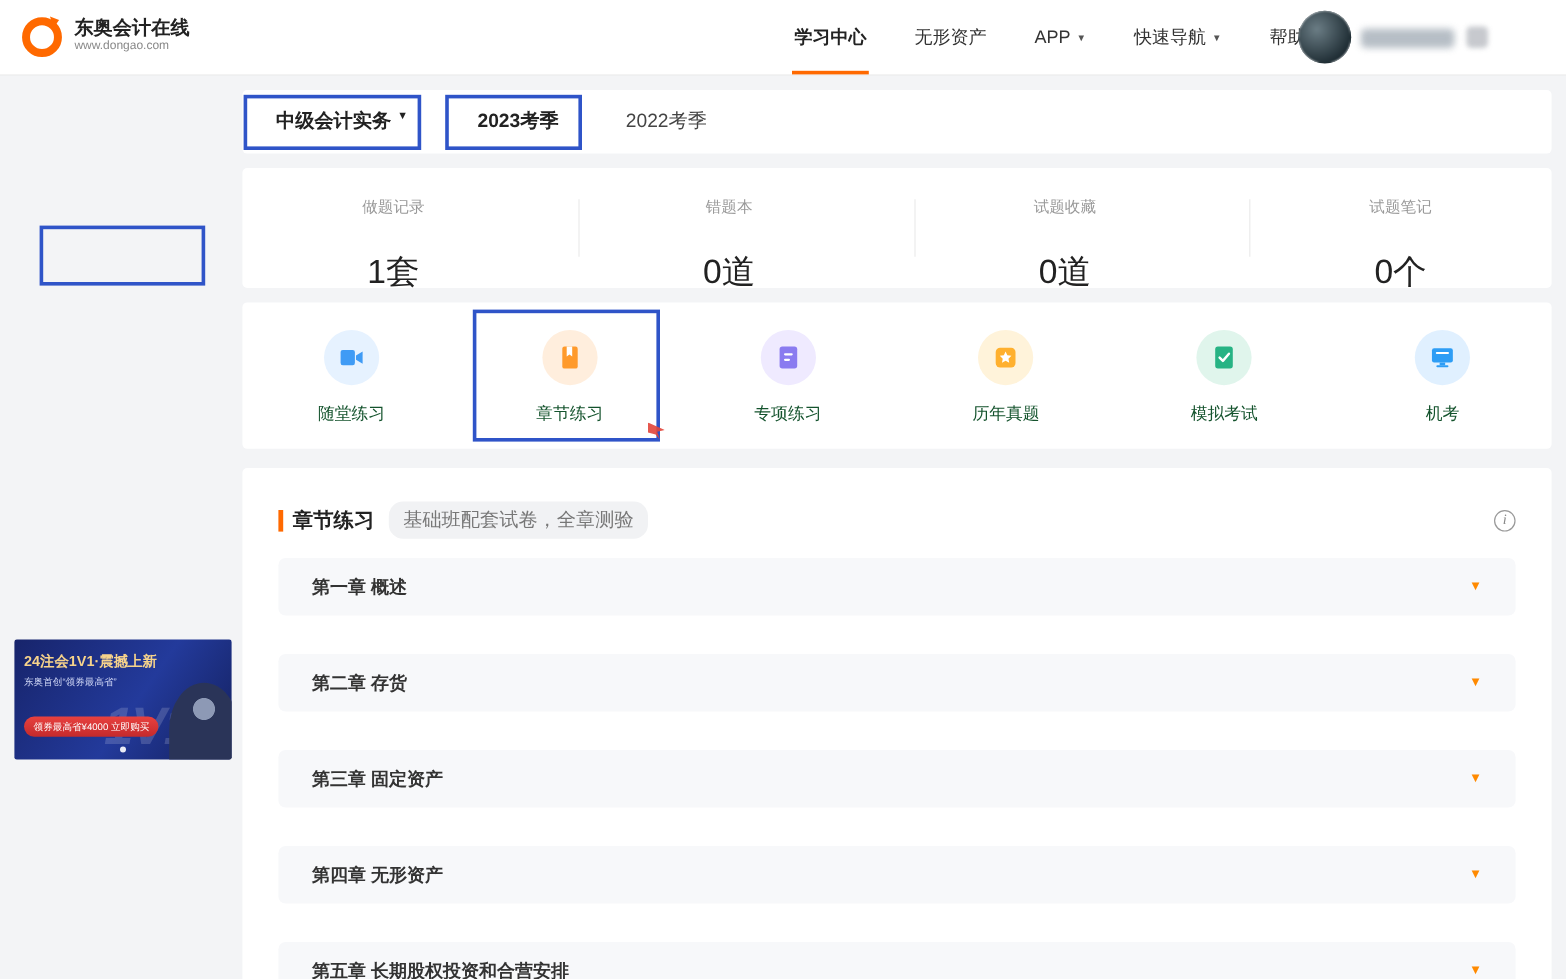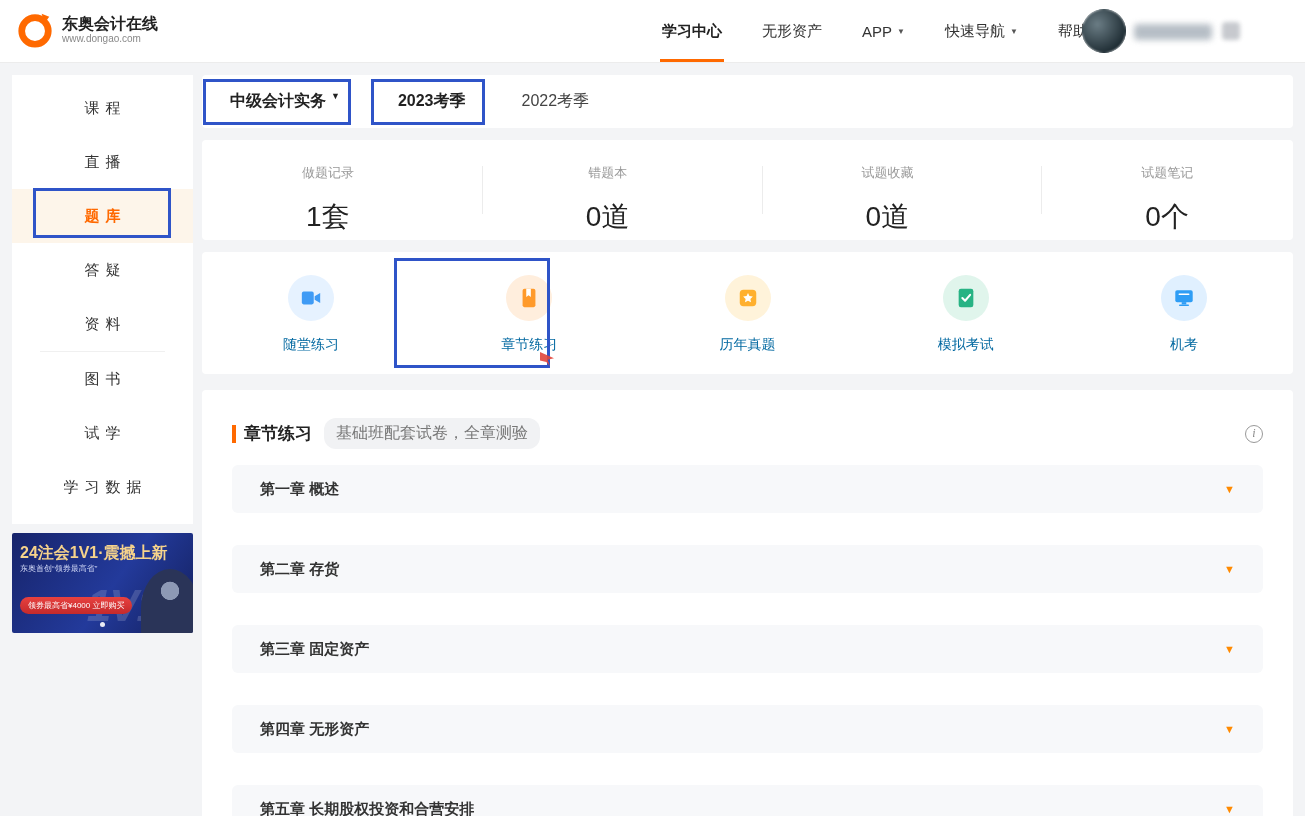--- a/index.html
+++ b/index.html
@@ -32,21 +32,21 @@
   .side-item { height:54px; display:flex; align-items:center; justify-content:center; font-size:15px; color:#333;
                letter-spacing:6px; text-indent:6px; cursor:pointer; }
   .side-item.active { color:#ff6900; background:#fdf5ea; font-weight:bold; }
   .side-divider { height:1px; background:#f0f0f0; margin:0 28px; }
 
   
   .banner { position:absolute; top:533px; left:12px; width:181px; height:100px; border-radius:2px; overflow:hidden;
             background:linear-gradient(125deg,#17246b 0%,#233a9b 55%,#131f5c 100%); cursor:pointer; }
   .banner-watermark { position:absolute; right:34px; top:8px; font-size:44px; font-weight:bold; font-style:italic;
                       color:rgba(255,255,255,0.16); letter-spacing:-2px;margin-top:40px; }
-  .banner-headline { position:absolute; left:8px; top:10px; font-size:16px; font-weight:bold; color:#f6d38b; }
+  .banner-headline { position:absolute; left:8px; top:10px; font-size:12px; font-weight:bold; color:#f6d38b; }
   .banner-subline { position:absolute; left:8px; top:30px; font-size:8px; color:#cfd6f5; }
   .banner-cta { position:absolute; left:8px; top:64px; font-size:8px; color:#fff; background:linear-gradient(#e8413f,#c42a2c);
                 border-radius:9px; padding:3px 8px; }
   .banner-person { position:absolute; right:-6px; bottom:-14px; width:58px; height:78px; border-radius:50% 50% 0 0;
                    background:radial-gradient(circle at 50% 28%, #8d99b5 0 14%, #2a3458 15% 100%); }
   .banner-dot { position:absolute; left:88px; bottom:6px; width:5px; height:5px; border-radius:50%; background:#fff; opacity:.9; }
 
   
   .panel { position:absolute; left:202px; width:1091px; background:#fff; border-radius:4px; }
 
@@ -54,26 +54,26 @@
   .tab { font-size:16px; color:#444; cursor:pointer; display:flex; }
   .tab.primary { font-weight:bold; color:#222; margin-left:14px; padding:10px 14px; }
   .tab.season-active { font-weight:bold; color:#222; margin-left:28px; padding:10px 16px; }
   .tab.season { margin-left:40px; color:#444; }
   .tab .caret { color:#222; font-size:9px; }
 
   .stats { top:140px; height:100px; display:flex;gap:28px; }
   .stat { flex:1; text-align:center; padding-top:24px; position:relative; cursor:pointer; }
   .stat + .stat::before { content:""; position:absolute; left:0; top:26px; bottom:26px; width:1px; background:#ececec; }
   .stat-label { font-size:13px; color:#999; }
-  .stat-value { font-size:28px; color:#222; margin-top:16px; }
+  .stat-value { font-size:28px; color:#222; margin-top:26px; }
 
   .practice { top:252px; height:122px; display:flex; }
   .ptype { flex:1; display:flex; flex-direction:column; align-items:center; padding-top:23px; cursor:pointer; }
   .picon { width:46px; height:46px; border-radius:50%; display:flex; align-items:center; justify-content:center; }
-  .ptype-label { font-size:14px; color:#0369a1; margin-top:15px; }
+  .ptype-label { font-size:14px; color:#14532d; margin-top:15px; }
   .bg-blue   { background:#e6f2ff; } .bg-orange { background:#ffeedd; }
   .bg-purple { background:#efeaff; } .bg-yellow { background:#fff3da; }
   .bg-green  { background:#e0f5ec; } .bg-sky    { background:#e0f0ff; }
 
   .section { top:390px; height:480px; padding:28px 30px 0; }
   .section-head { display:flex; align-items:center; }
   .title-bar { width:4px; height:18px; background:#ff6900; margin-right:8px; }
   .section-title { font-size:17px; font-weight:bold; color:#222; }
   .section-badge { margin-left:12px; font-size:16px; color:#777; background:#f1f2f4; border-radius:12px; padding:5px 12px; }
   .info-icon { margin-left:auto; width:18px; height:18px; border:1px solid #999; border-radius:50%; color:#888;
@@ -127,31 +127,20 @@
       </div>
       <div class="nav-item">
         <span>帮助</span>
       </div>
     </div>
     <div class="avatar"></div>
     <div class="user-blur"></div>
     <div class="badge-blur"></div>
   </div>
 
-  <div class="sidebar">
-    <div class="side-item">课程</div>
-    <div class="side-item">直播</div>
-    <div class="side-item active">题库</div>
-    <div class="side-item">答疑</div>
-    <div class="side-item">资料</div>
-    <div class="side-divider"></div>
-    <div class="side-item">图书</div>
-    <div class="side-item">试学</div>
-    <div class="side-item">学习数据</div>
-  </div>
 
   <div class="banner">
     <div class="banner-watermark">1V1</div>
     <div class="banner-person"></div>
     <div class="banner-headline">24注会1V1·震撼上新</div>
     <div class="banner-subline">东奥首创“领券最高省”</div>
     <div class="banner-cta">领券最高省¥4000 立即购买</div>
     <div class="banner-dot"></div>
   </div>
 
@@ -200,20 +189,30 @@
     <div class="ptype">
       <div class="picon bg-orange">
         <svg width="22" height="22" viewBox="0 0 24 24">
             <path d="M5 4a2 2 0 0 1 2-2h10a2 2 0 0 1 2 2v16a2 2 0 0 1-2 2H7a2 2 0 0 1-2-2z" fill="#ff9a2b"></path>
             <path d="M9 2v9l2.5-1.9L14 11V2z" fill="#fff"></path>
           </svg>
       </div>
       <div class="ptype-label">章节练习</div>
     </div>
     <div class="ptype">
+      <div class="picon bg-purple">
+        <svg width="22" height="22" viewBox="0 0 24 24">
+            <rect x="4" y="2" width="16" height="20" rx="2.5" fill="#8a7bf0"></rect>
+            <rect x="8" y="8" width="8" height="2" rx="1" fill="#fff"></rect>
+            <rect x="8" y="13" width="5.5" height="2" rx="1" fill="#fff"></rect>
+          </svg>
+      </div>
+      <div class="ptype-label">专项练习</div>
+    </div>
+    <div class="ptype">
       <div class="picon bg-yellow">
         <svg width="22" height="22" viewBox="0 0 24 24">
             <rect x="3" y="3" width="18" height="18" rx="4" fill="#ffb02e"></rect>
             <path d="M12 6.5l1.6 3.4 3.7.5-2.7 2.6.7 3.7-3.3-1.8-3.3 1.8.7-3.7-2.7-2.6 3.7-.5z" fill="#fff"></path>
           </svg>
       </div>
       <div class="ptype-label">历年真题</div>
     </div>
     <div class="ptype">
       <div class="picon bg-green">

